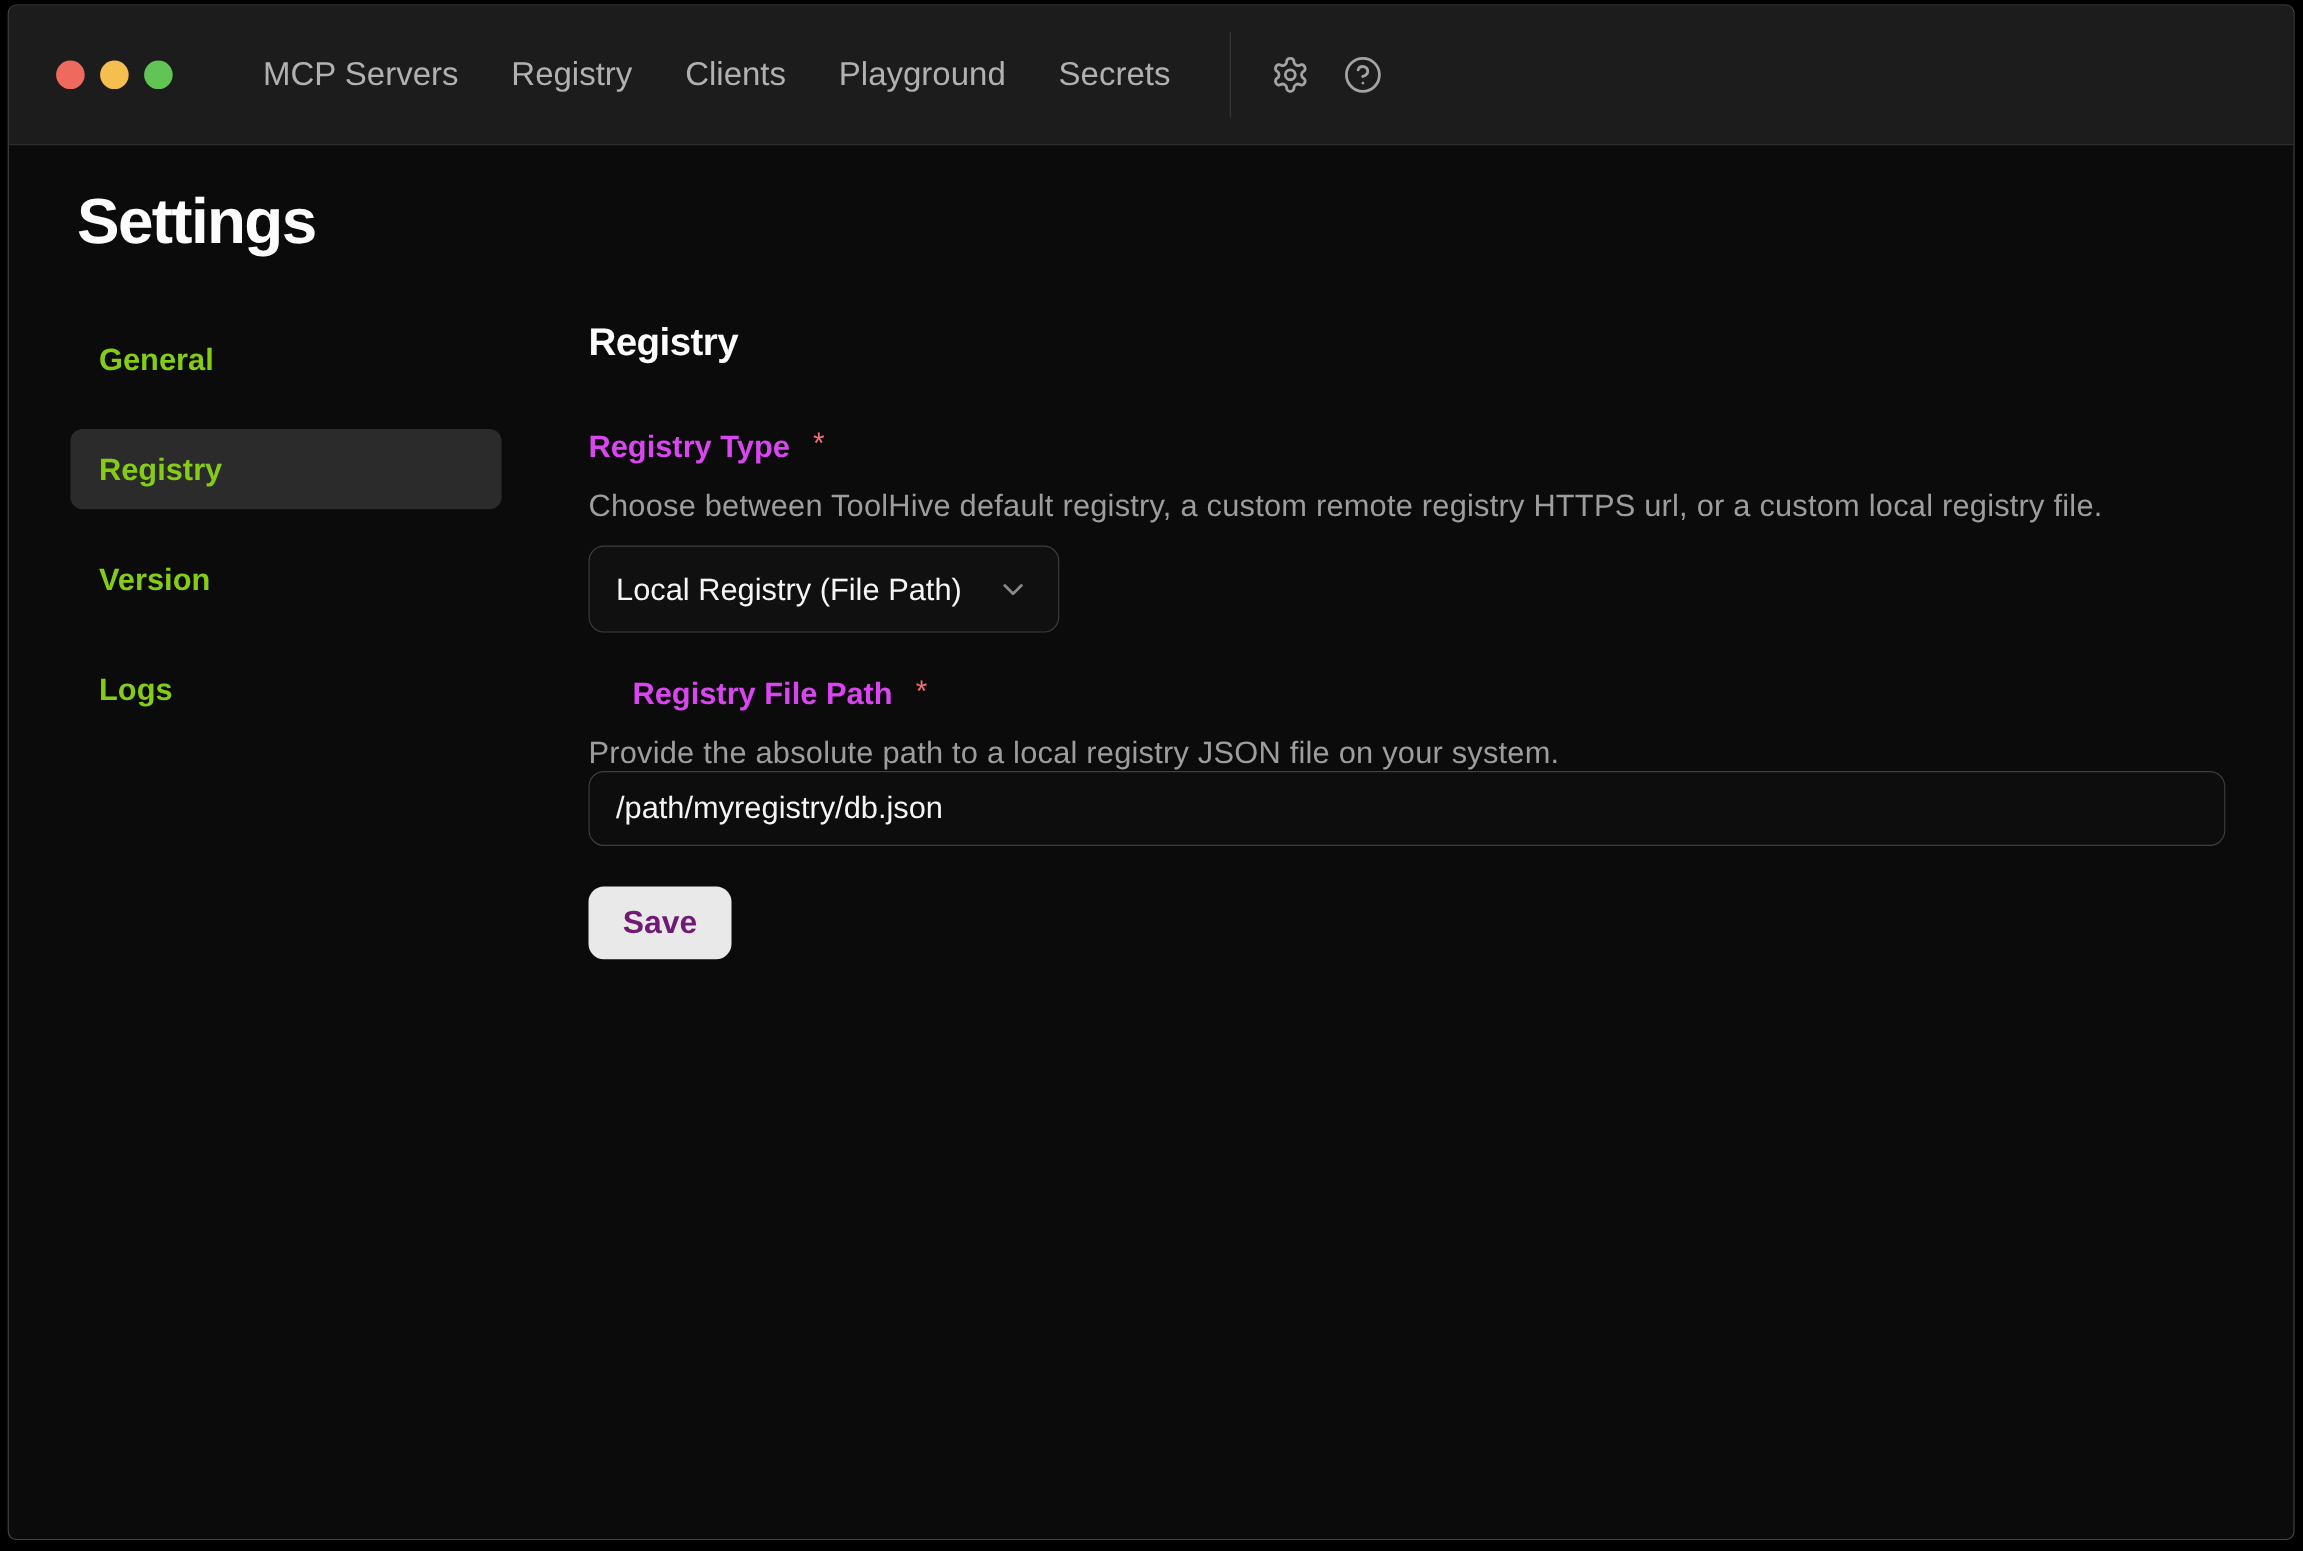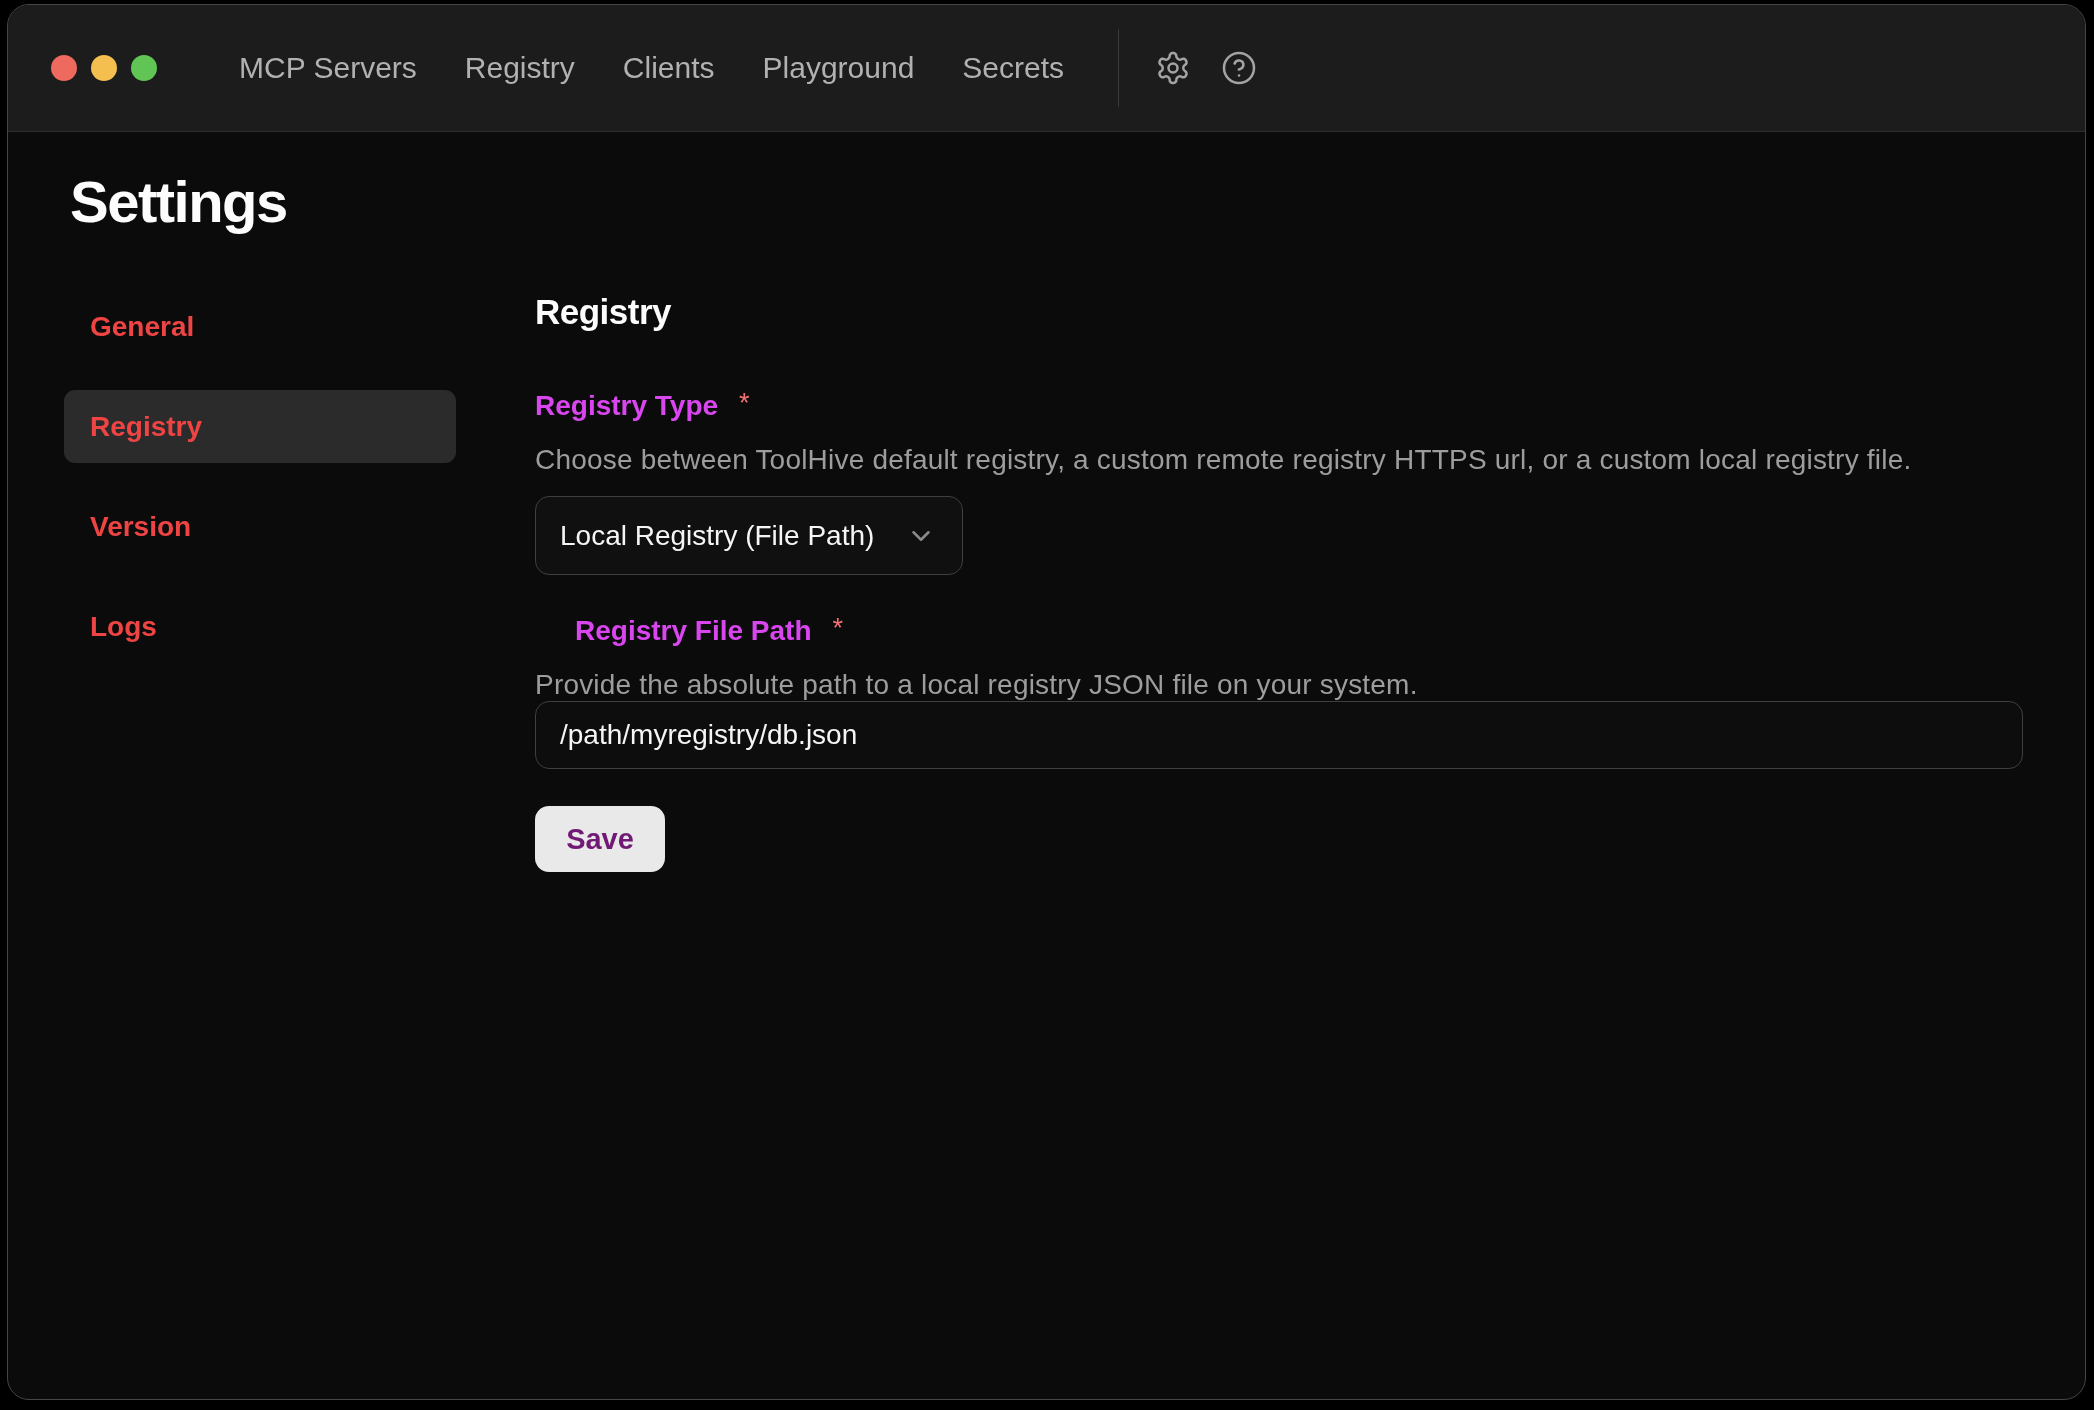--- a/index.html
+++ b/index.html
@@ -11,21 +11,21 @@
     overflow: hidden;
   }
 
   
   .window {
     position: absolute;
     left: 7px; top: 4px;
     width: 2079px; height: 1396px;
     background: #0b0b0b;
     border: 1px solid #464646;
-    border-radius: 22px;
+    border-radius: 8px;
     overflow: hidden;
   }
 
   
   .titlebar {
     height: 127px;
     background: #1c1c1c;
     border-bottom: 1px solid #2e2e2e;
     display: flex;
     align-items: center;
@@ -77,21 +77,21 @@
     gap: 27px;
   }
   .sidebar-item {
     height: 73px;
     display: flex;
     align-items: center;
     padding-left: 26px;
     border-radius: 11px;
     font-size: 28px;
     font-weight: 700;
-    color: #ef4444;
+    color: #84cc16;
     cursor: pointer;
   }
   .sidebar-item.active { background: #2b2b2b; }
 
   
   .main {
     position: absolute;
     left: 527px; top: 160px;
     width: 1490px;
   }

